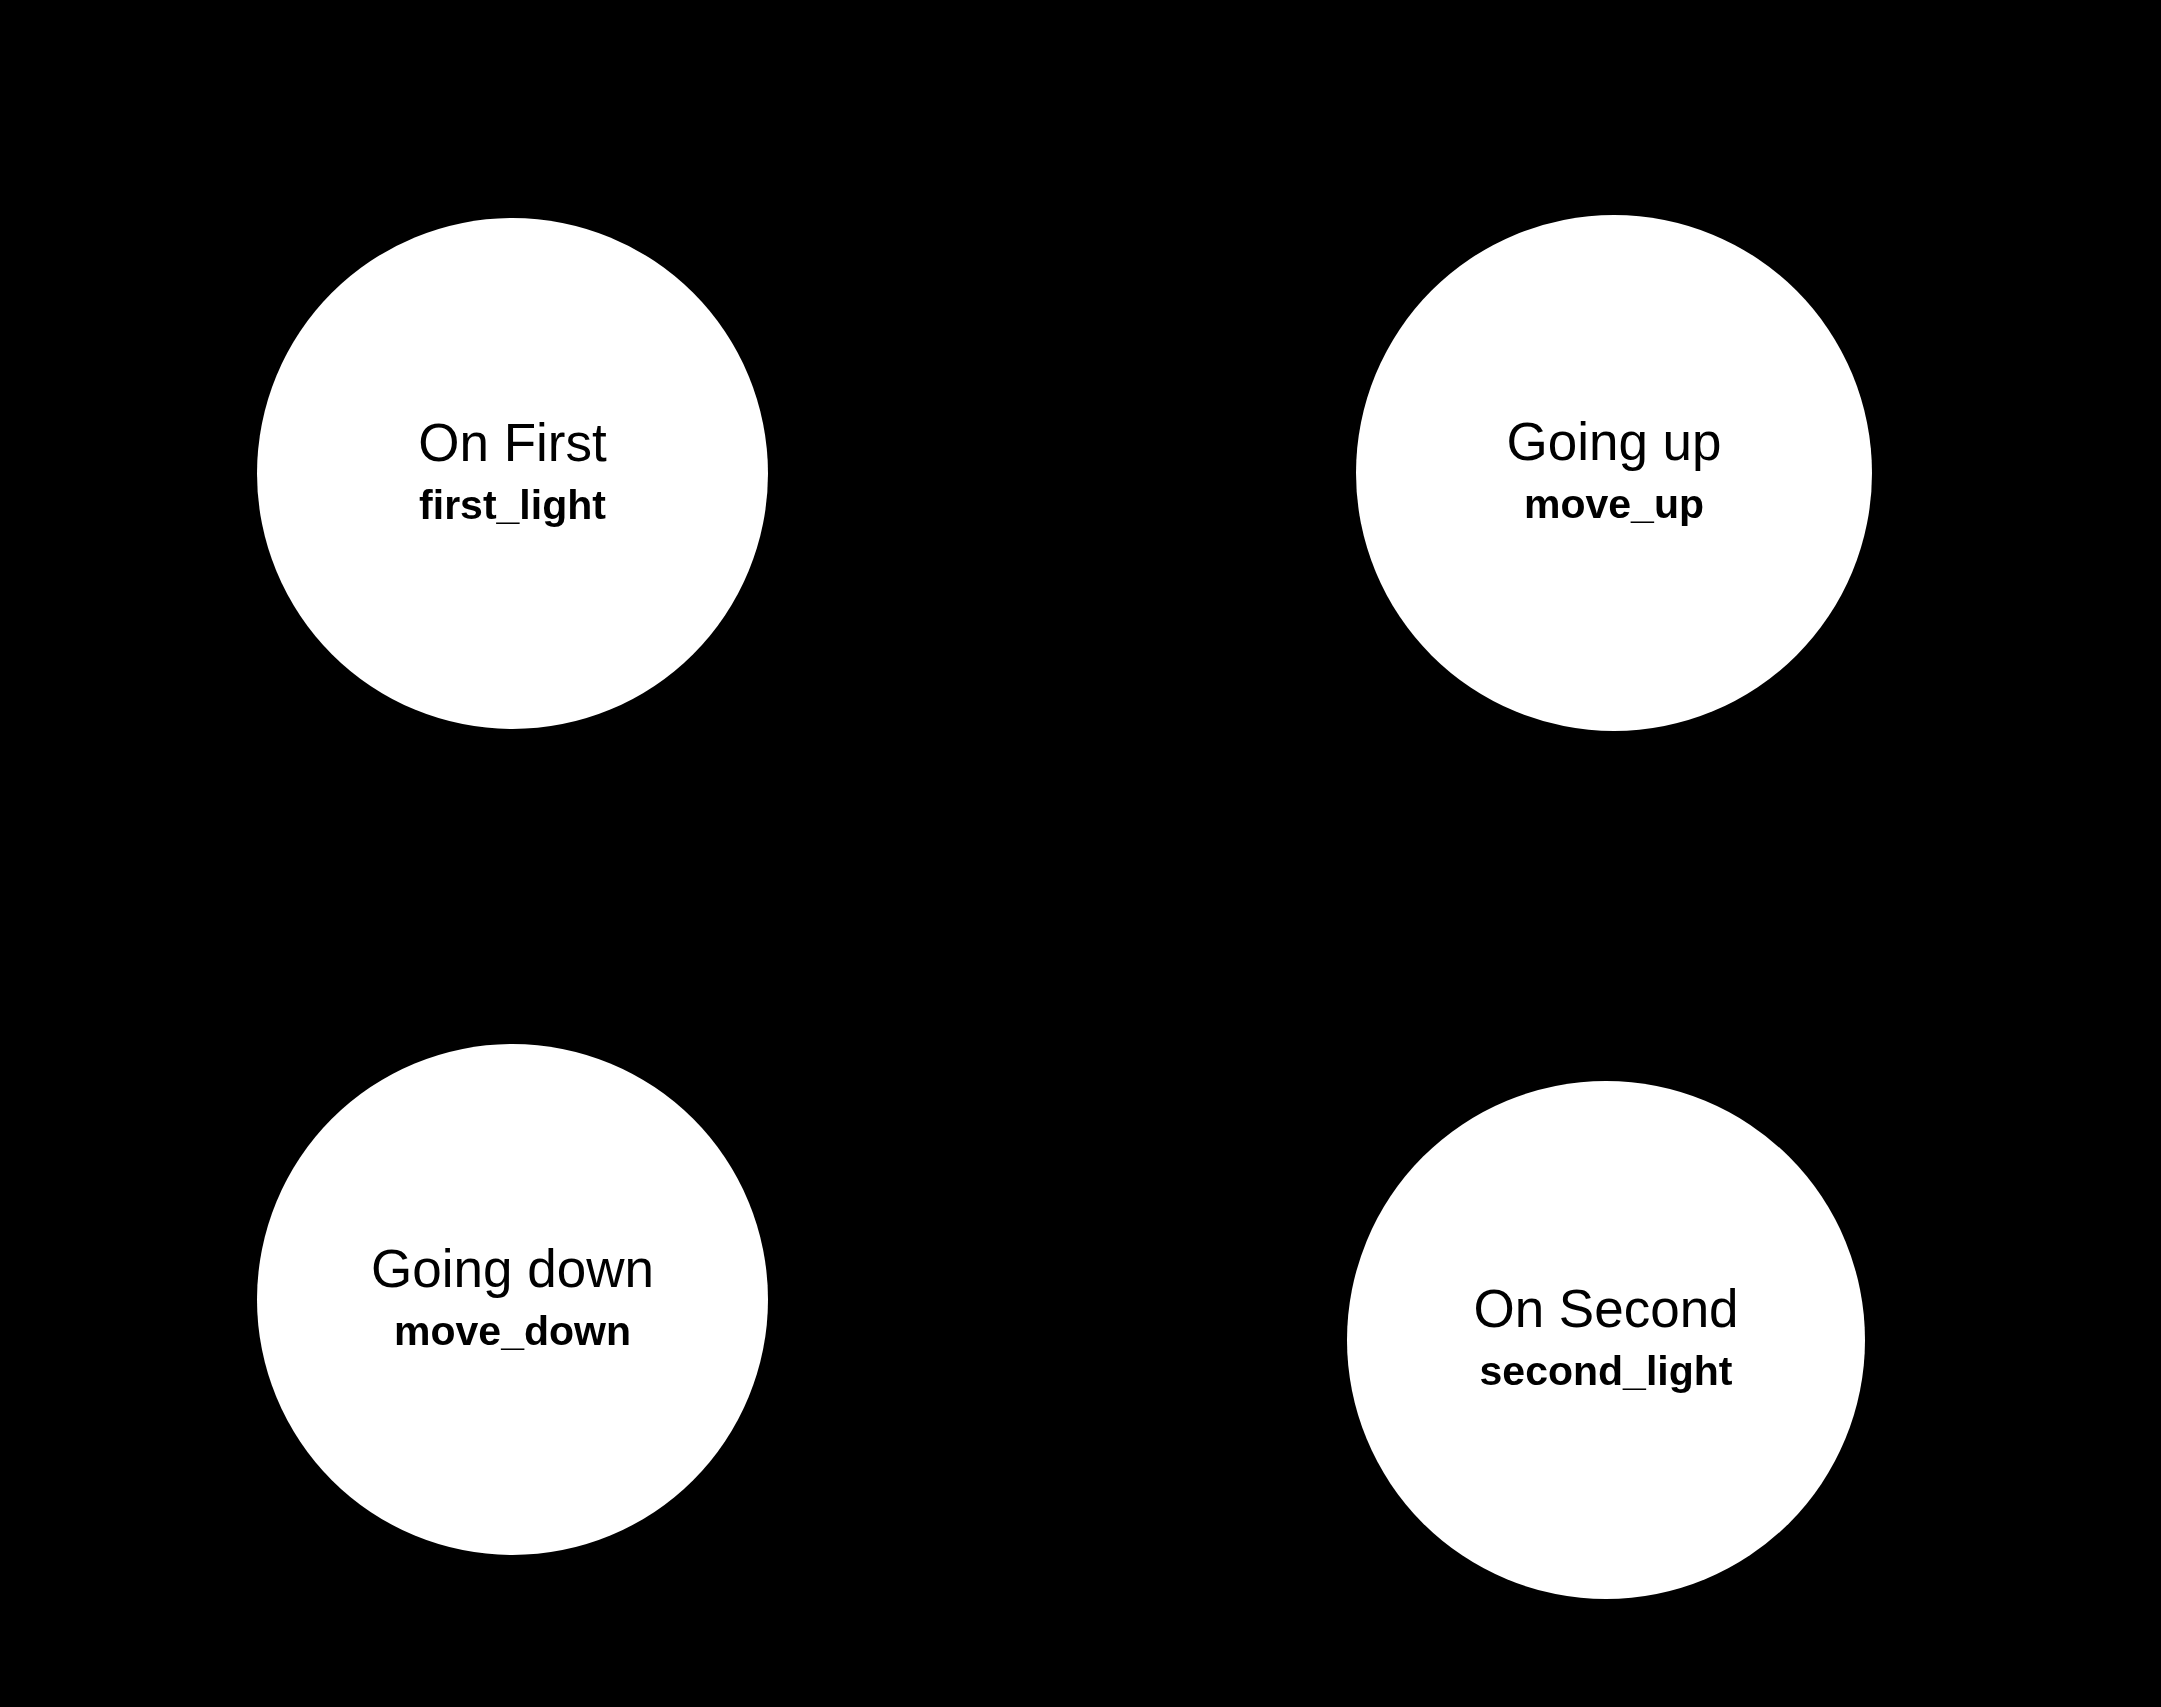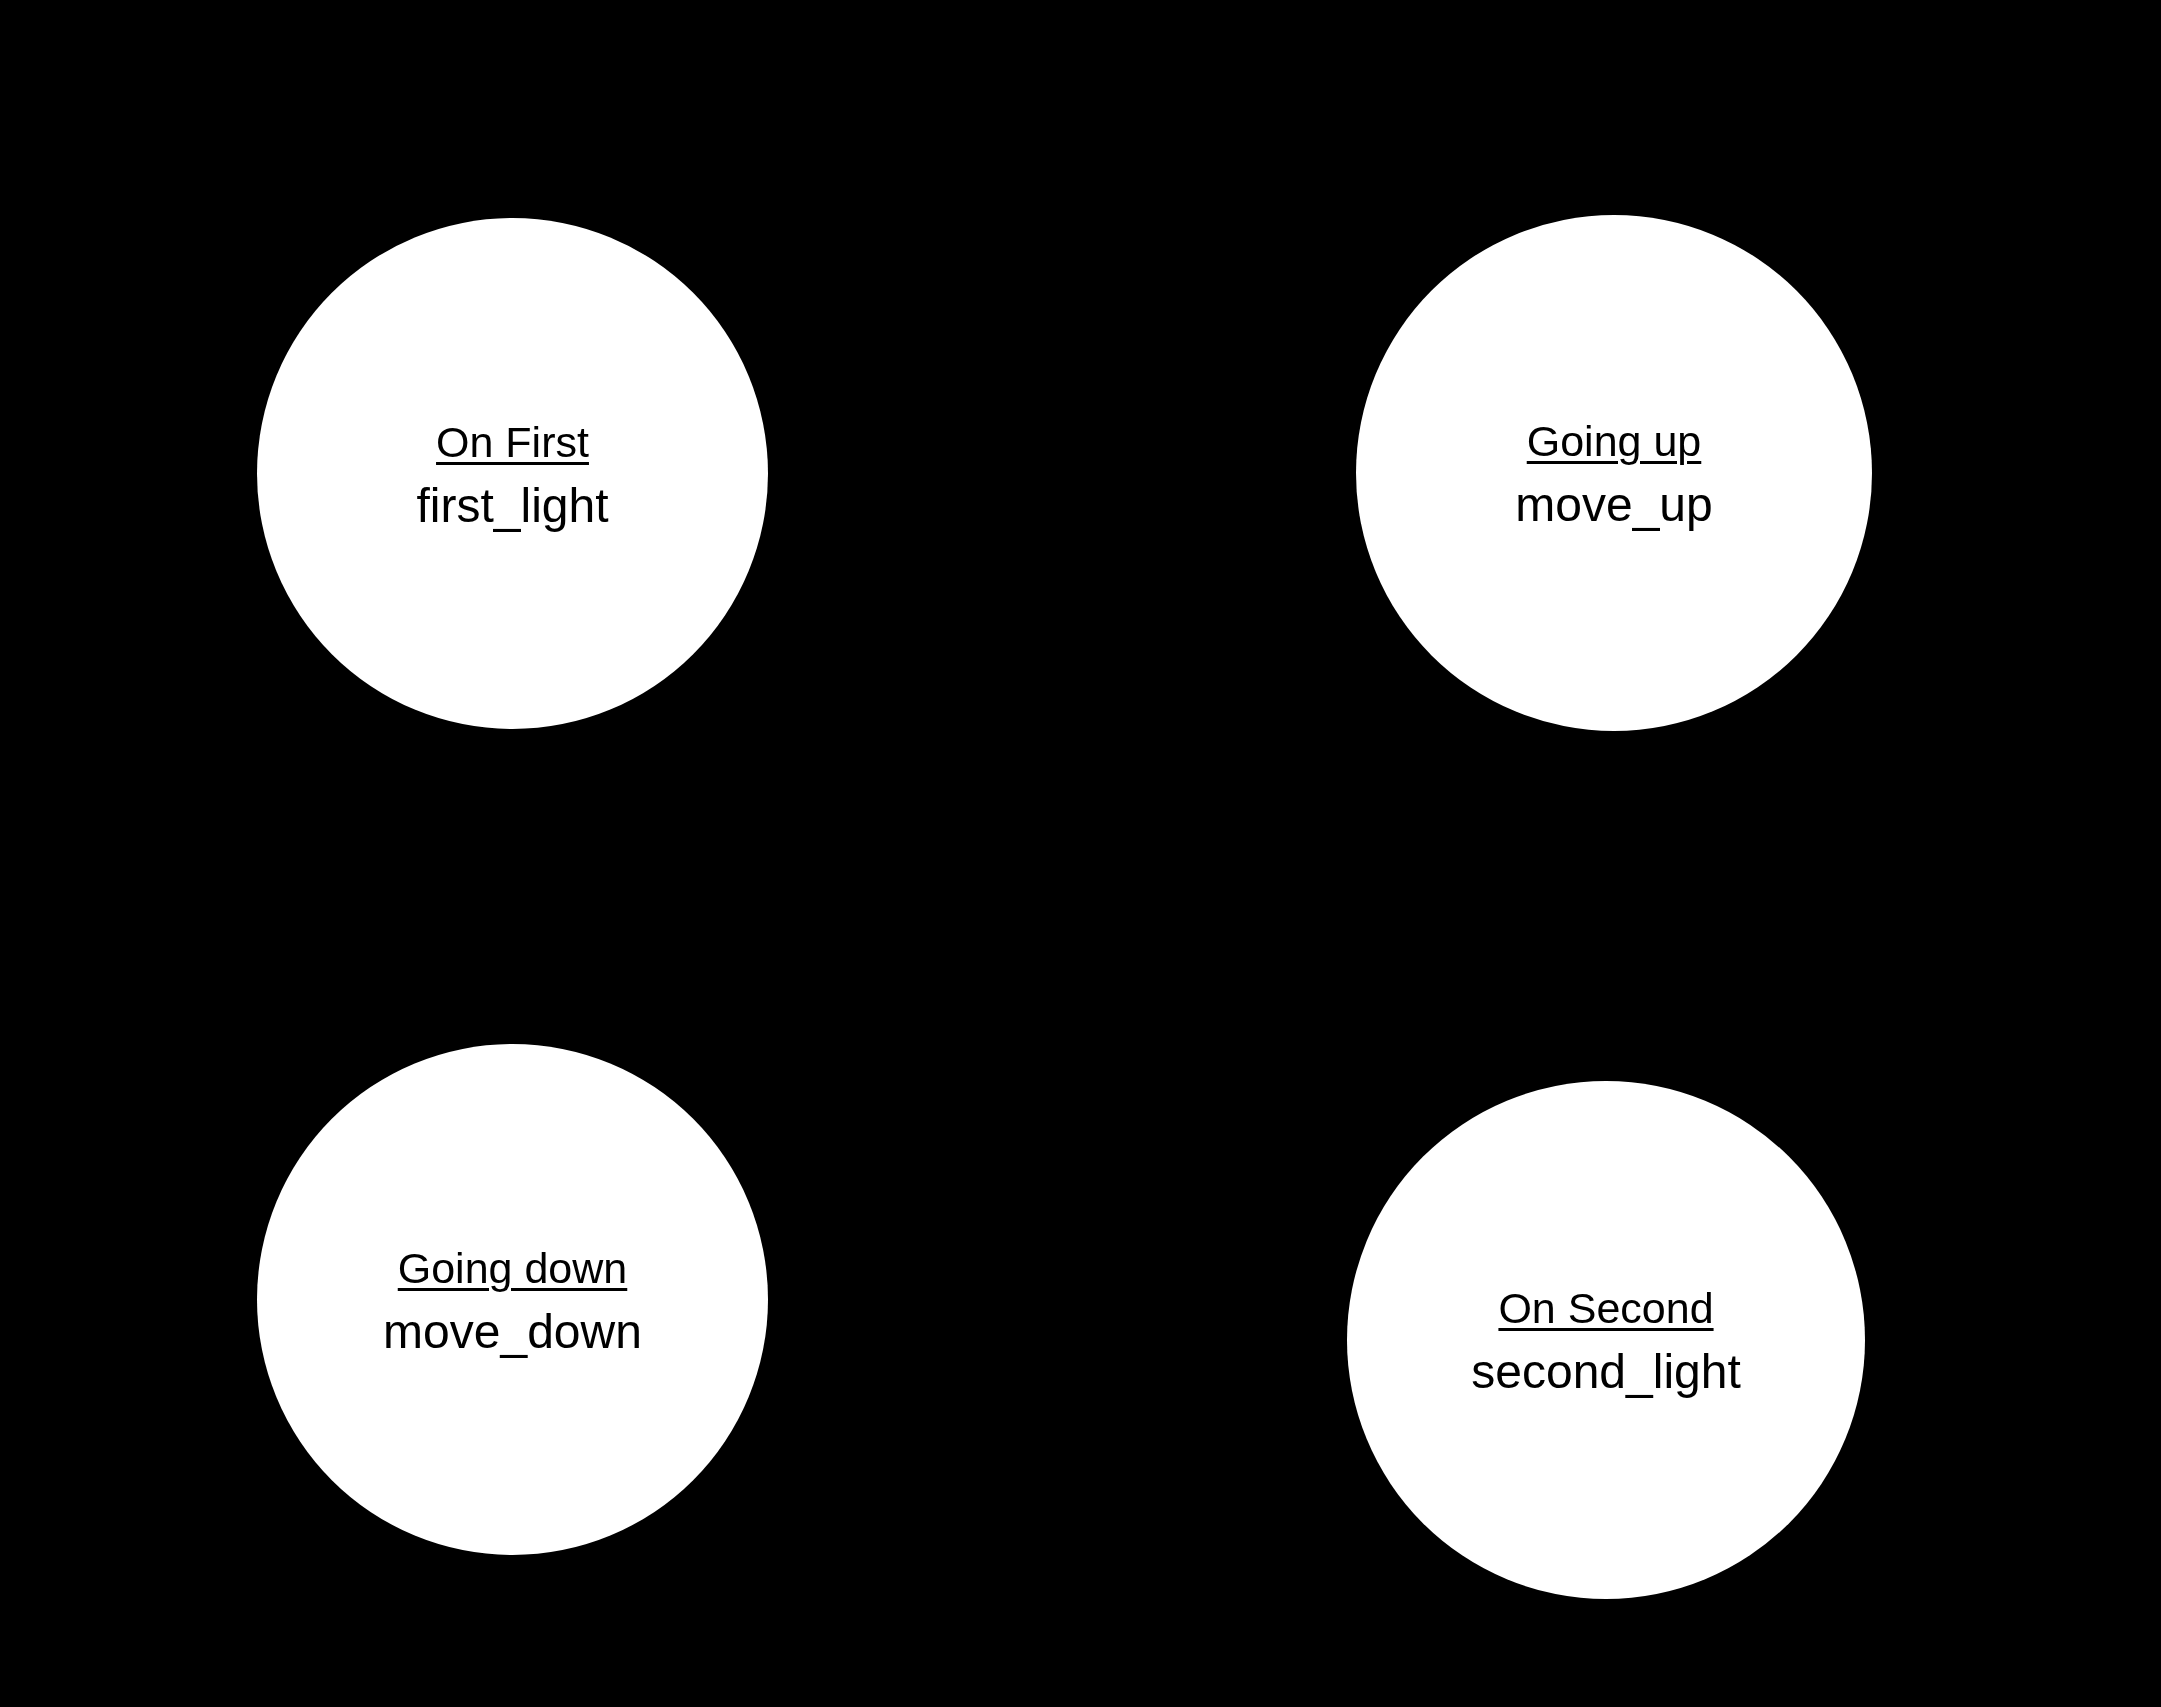--- a/index.html
+++ b/index.html
@@ -26,34 +26,33 @@
     display: flex;
     flex-direction: column;
     align-items: center;
     justify-content: center;
     box-sizing: border-box;
     text-align: center;
     overflow: hidden;
   }
   .node-title {
     font-family: "Liberation Sans", sans-serif;
-    font-size: 43px;
+    font-size: 53px;
     line-height: 63px;
     font-weight: 400;
     color: #000000;
-    text-decoration: underline;
     text-underline-offset: 5px;
     text-decoration-thickness: 3.3px;
     white-space: nowrap;
   }
   .node-subtitle {
     font-family: "Liberation Sans", sans-serif;
-    font-size: 48px;
+    font-size: 41px;
     line-height: 63px;
-    font-weight: 400;
+    font-weight: 700;
     color: #000000;
     white-space: nowrap;
   }
   
   #node-0 { left: 257px;  top: 218px;  width: 511px; height: 511px; }
   #node-1 { left: 1356px; top: 215px;  width: 516px; height: 516px; }
   #node-2 { left: 257px;  top: 1044px; width: 511px; height: 511px; }
   #node-3 { left: 1347px; top: 1081px; width: 518px; height: 518px; }
 </style>
 </head>

